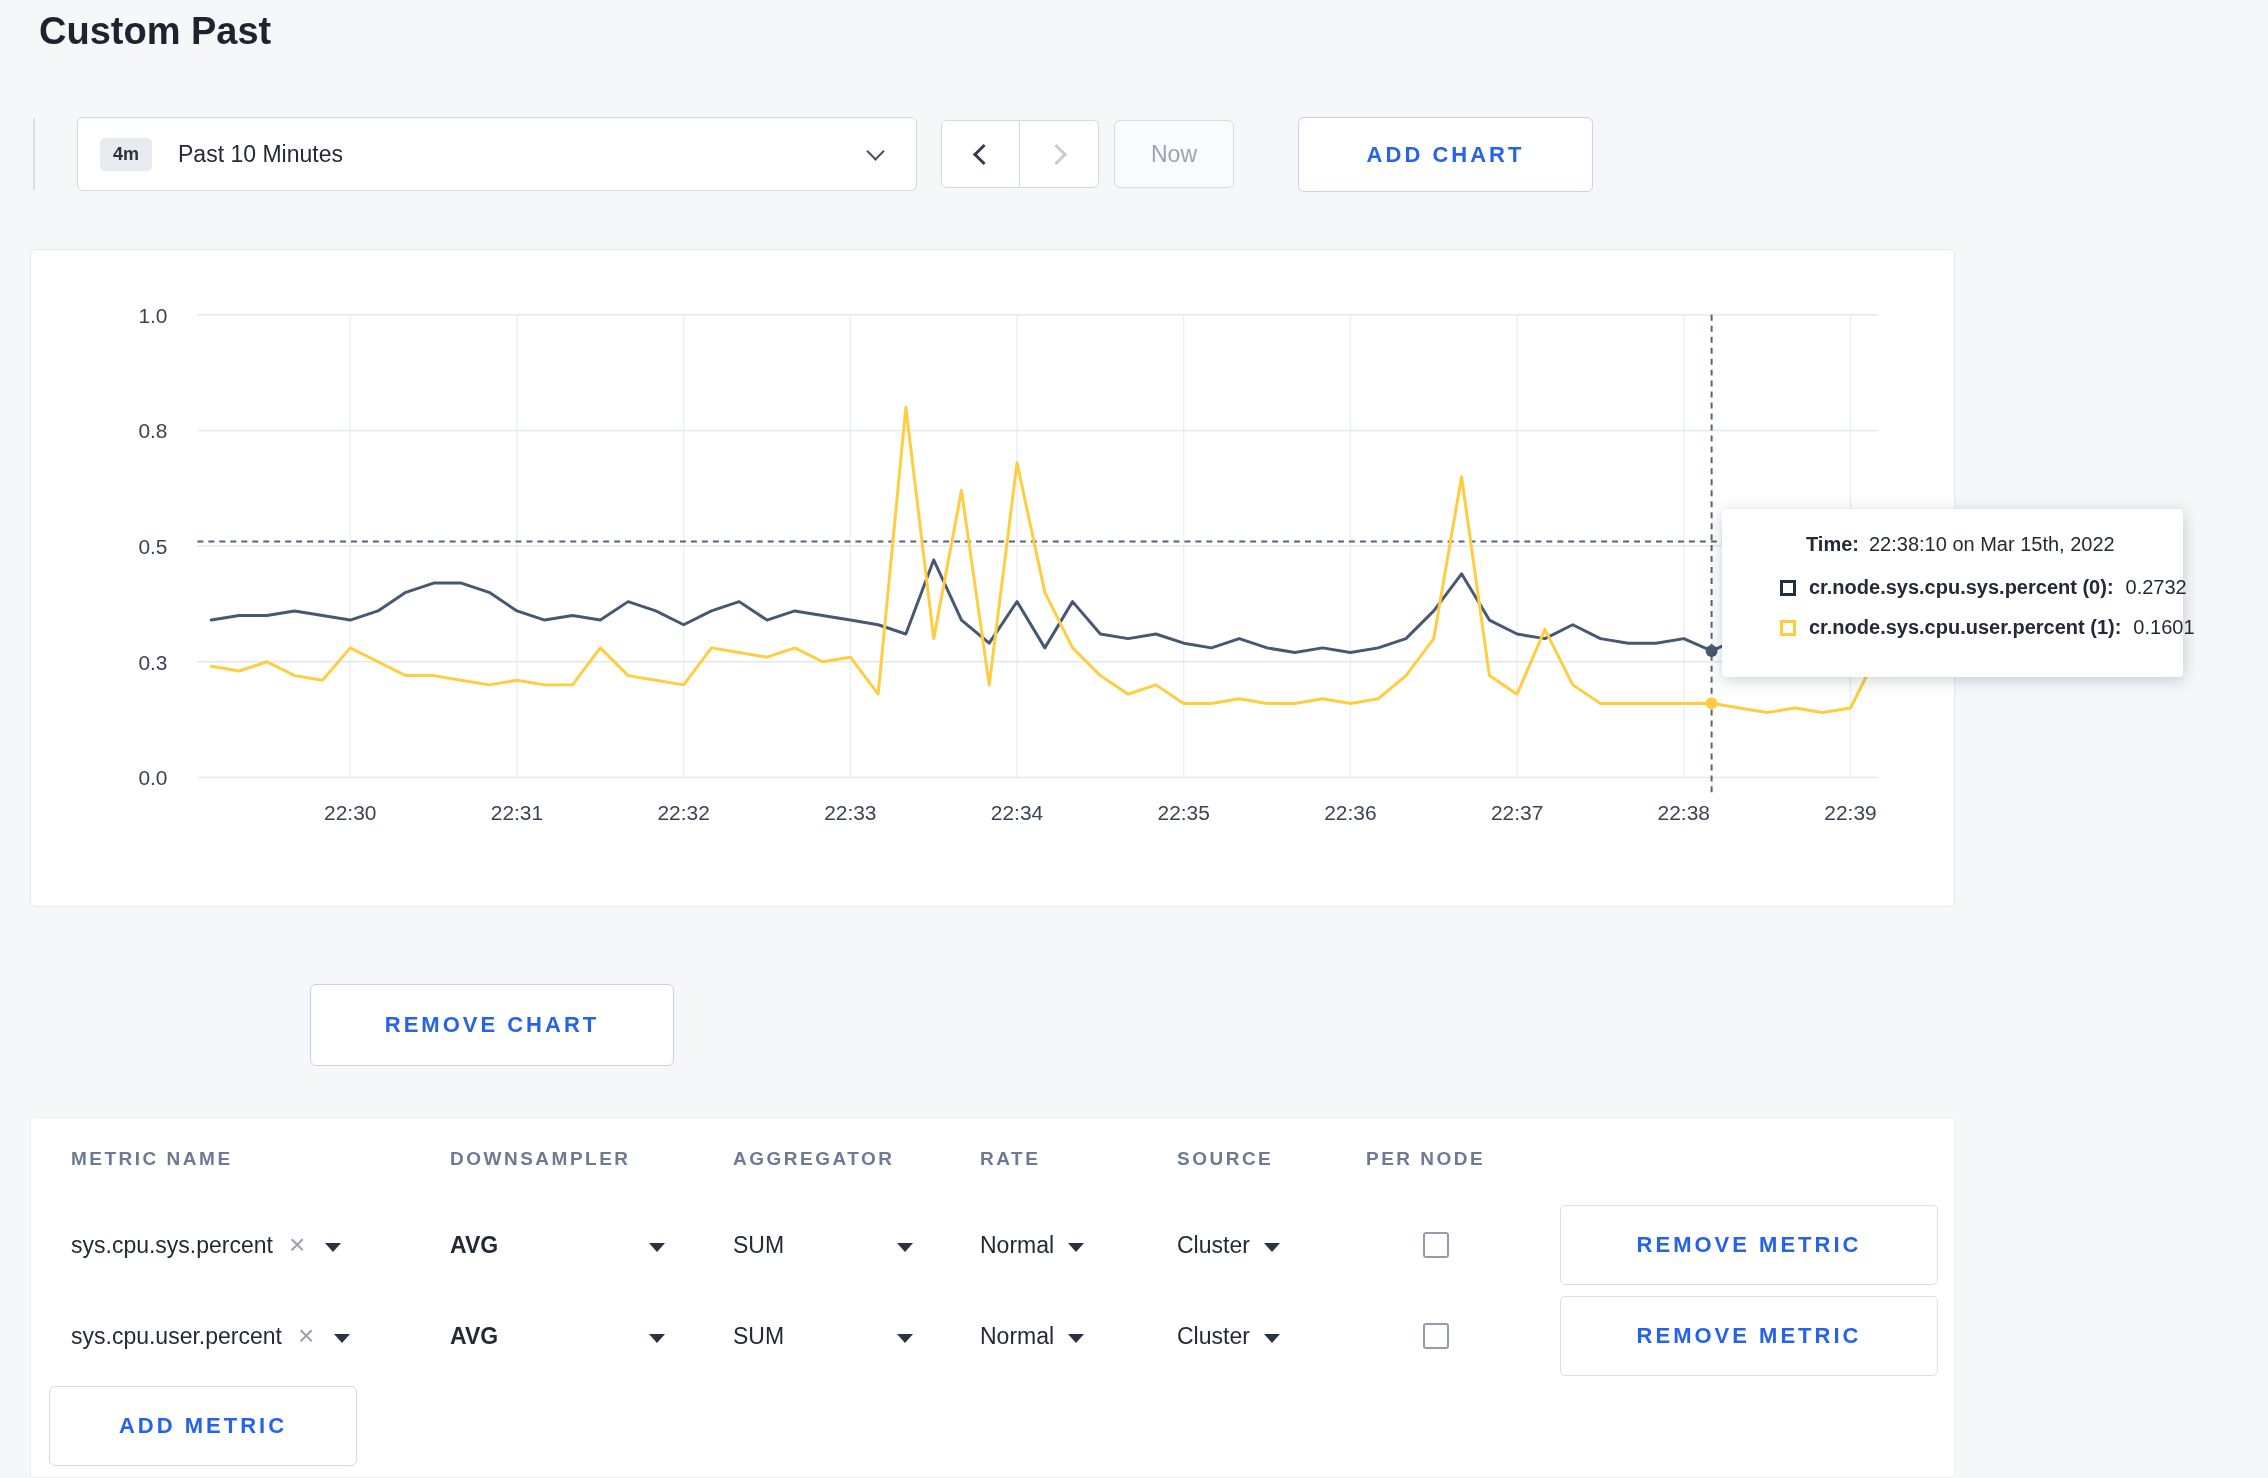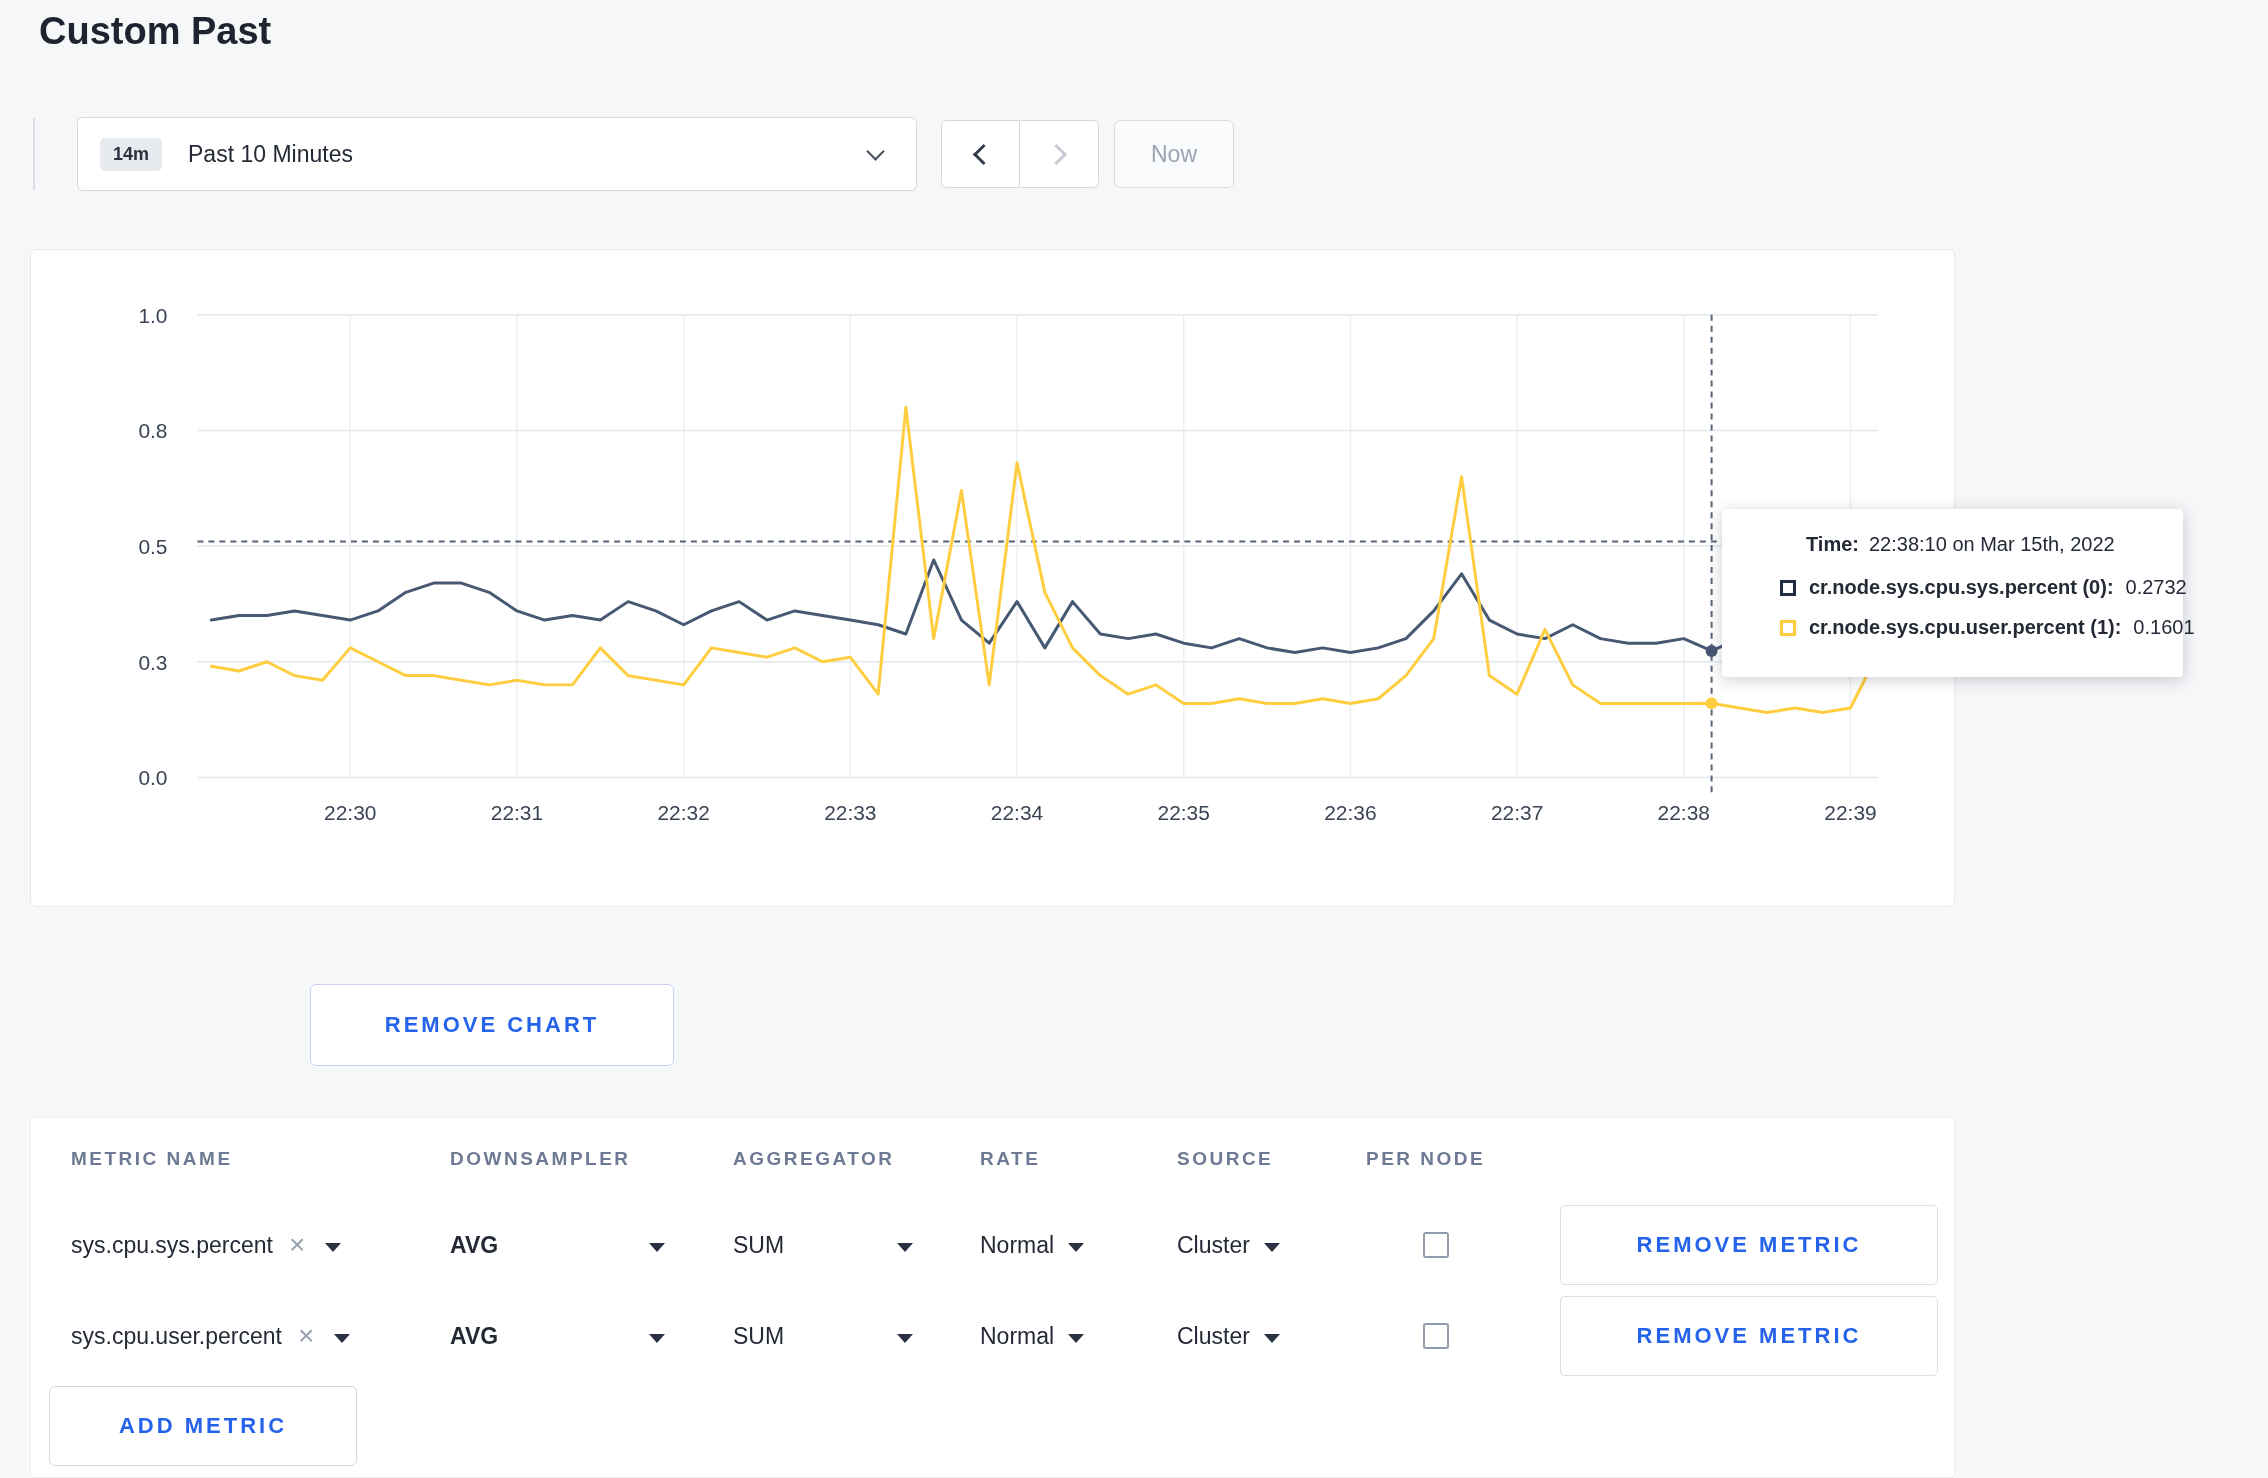--- a/index.html
+++ b/index.html
@@ -85,35 +85,36 @@
 </head>
 <body>
 
 <div class="page">
 
   <div class="page-title">Custom Past</div>
 
   <div class="toolbar-divider"></div>
 
   <div class="time-dropdown">
-    <span class="time-badge">14m</span>
+    <span class="time-badge">4m</span>
     <span class="time-label">Past 10 Minutes</span>
     <span class="dd-chev"></span>
   </div>
 
   <div class="nav-group">
     <button class="nav-btn prev">
         <span class="chev-l"></span>
       </button>
     <button class="nav-btn next">
         <span class="chev-r"></span>
       </button>
   </div>
 
   <button class="now-btn">Now</button>
+  <button class="btn-blue-outline add-chart-btn">ADD CHART</button>
 
   <div class="chart-card">
     <svg id="chart-svg" viewBox="0 0 1925 658">
         <line x1="318.3" x2="318.3" y1="65" y2="529" stroke="#eceff3" stroke-width="1.5"></line>
         <text x="318.3" y="572" text-anchor="middle">22:30</text>
         <line x1="485.5" x2="485.5" y1="65" y2="529" stroke="#eceff3" stroke-width="1.5"></line>
         <text x="485.5" y="572" text-anchor="middle">22:31</text>
         <line x1="652.7" x2="652.7" y1="65" y2="529" stroke="#eceff3" stroke-width="1.5"></line>
         <text x="652.7" y="572" text-anchor="middle">22:32</text>
         <line x1="819.9" x2="819.9" y1="65" y2="529" stroke="#eceff3" stroke-width="1.5"></line>

